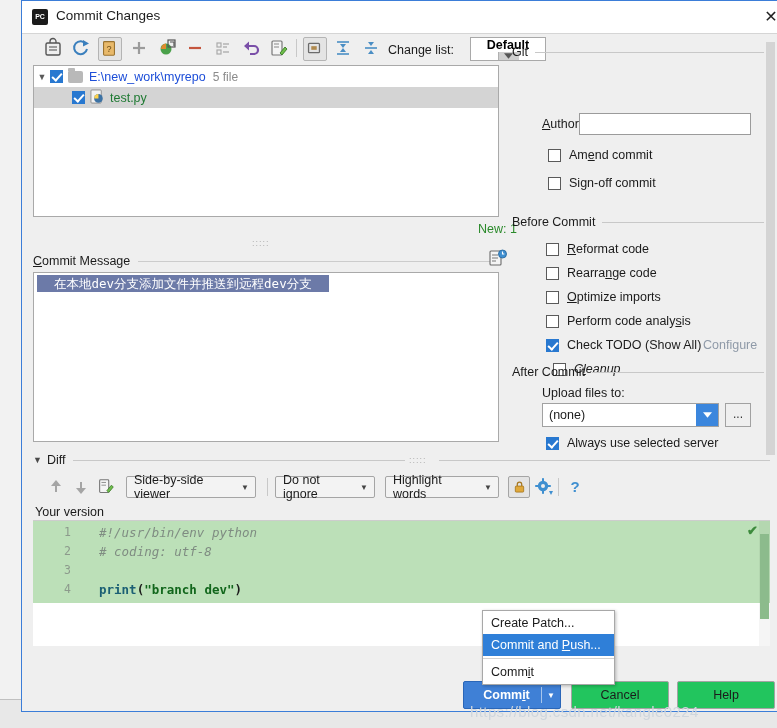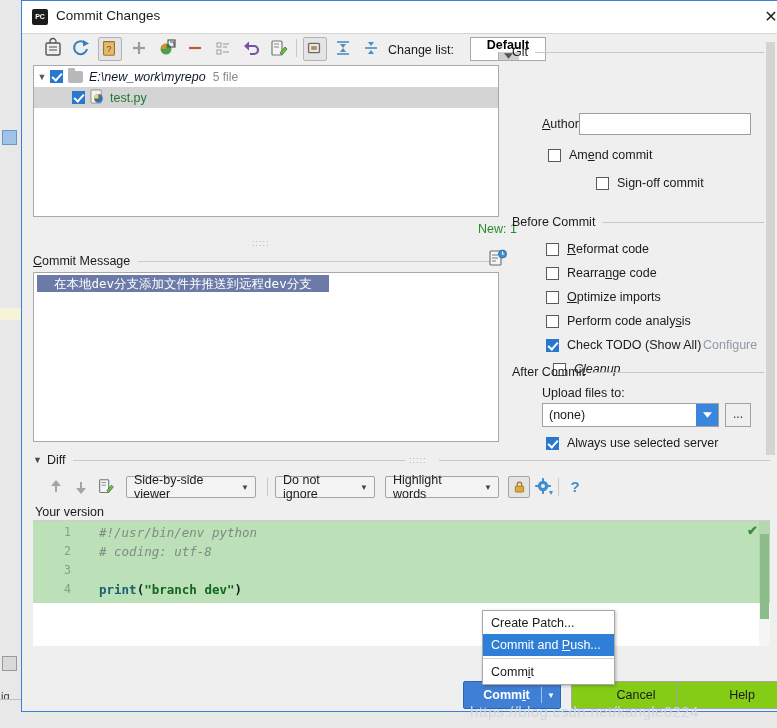--- a/index.html
+++ b/index.html
@@ -130,21 +130,21 @@
   .cbox {
     width: 13px; height: 13px; border: 1px solid #5a5a5a; box-sizing: border-box;
     background: #fff; margin-right: 5px; position: relative; flex: 0 0 auto;
   }
   .cbox.on { background: #2878d0; border-color: #2878d0; }
   .cbox.on::after {
     content: ""; position: absolute; left: 3px; top: 0px;
     width: 4px; height: 8px; border: solid #fff;
     border-width: 0 2px 2px 0; transform: rotate(42deg);
   }
-  .tree-label { color: #0f172a; font-style: italic; }
+  .tree-label { color: #1d4ed8; }
   .tree-count { color: #8b8b8b; margin-left: 7px; font-size: 12px; }
   .folder-ico {
     width: 15px; height: 12px; background: #b9b9b9; border-radius: 1px 2px 2px 2px;
     margin-right: 6px; flex: 0 0 auto; position: relative;
   }
   .folder-ico::before {
     content:""; position:absolute; left:0; top:-3px; width:7px;height:3px;
     background:#b9b9b9; border-radius:1px 1px 0 0;
   }
   .py-ico { margin-right: 5px; flex: 0 0 auto; }
@@ -317,48 +317,37 @@
     font-size: 12.5px; color: #1b1b1b; cursor: pointer; white-space: nowrap;
   }
   .ctxitem.hl { background: #2f7fd8; color: #ffffff; }
   .ctxitem u { text-decoration: underline; }
   .ctxsep { height: 1px; background: #d2d2d2; margin: 2px 0; }
 
   
   .btnbar { position: absolute; left: 0; top: 680px; width: 752px; height: 32px; }
   .btn {
     position: absolute; top: 0; height: 26px;
-    border: 1px solid #a4a4a4; background: #84cc16; border-radius: 2px;
+    border: 1px solid #a4a4a4; background: #22c55e; border-radius: 2px;
     font-size: 12.5px; color: #1b1b1b;
-    display: flex; align-items: center; justify-content: center; cursor: pointer; padding-left: 16px;
+    display: flex; align-items: center; justify-content: center; cursor: pointer;
   }
   .btn u { text-decoration: underline; }
   .btn-commit {
     background: #3f80d6; border: 1px solid #2a66b8; color: #ffffff;
     font-weight: bold; display: flex; padding: 0;
   }
   .btn-commit .clab { flex: 1; text-align: center; padding-left: 8px; }
   .btn-commit .cdiv { width: 1px; height: 16px; background: rgba(255,255,255,.55); }
   .btn-commit .car { width: 18px; text-align: center; font-size: 8px; }
 </style>
 </head>
 <body>
 
 <div id="backdrop">
-  <div class="back-strip">
-    <div class="bt" style="top:3px;"></div>
-    <div class="bt" style="top:30px;"></div>
-    <div class="bicon" style="top:130px; background:#9fc3e8; border-color:#6a97c8;"></div>
-    <div class="bnum" style="top:274px;"></div>
-    <div class="bnum" style="top:292px;"></div>
-    <div class="byellow" style="top:308px;"></div>
-    <div class="bnum" style="top:309px;"></div>
-    <div class="bicon" style="top:656px;"></div>
-    <div class="bt" style="top:690px; font-size:11px;">ig</div>
-  </div>
   <div class="bottom-bar"></div>
 </div>
 
 <div id="dialog">
 
   <div class="titlebar">
     <div class="title-icon">PC</div>
     <div class="title-text">Commit Changes</div>
     <div class="title-close">✕</div>
   </div>
@@ -527,21 +516,21 @@
     </div>
 
     <div class="field-label" style="left:30px; top:76px;"><u>A</u><span>uthor:</span></div>
     <input class="author-input" type="text" value="" placeholder="" style="">
 
     <div class="opt" style="left:36px; top:107px;">
       <div class="cbox"></div>
       <span><span>Am</span><u>e</u><span>nd commit</span></span>
     </div>
 
-    <div class="opt" style="left:36px; top:135px;margin-left:48px;">
+    <div class="opt" style="left:36px; top:135px;">
       <div class="cbox"></div>
       <span><span>Si</span><u>g</u><span>n-off commit</span></span>
     </div>
 
     <div class="sect-head" style="top:133px; top:133px;"></div>
     <div class="sect-head" style="top:174px;">
       <span>Before Commit</span>
       <div class="ln"></div>
     </div>
 

